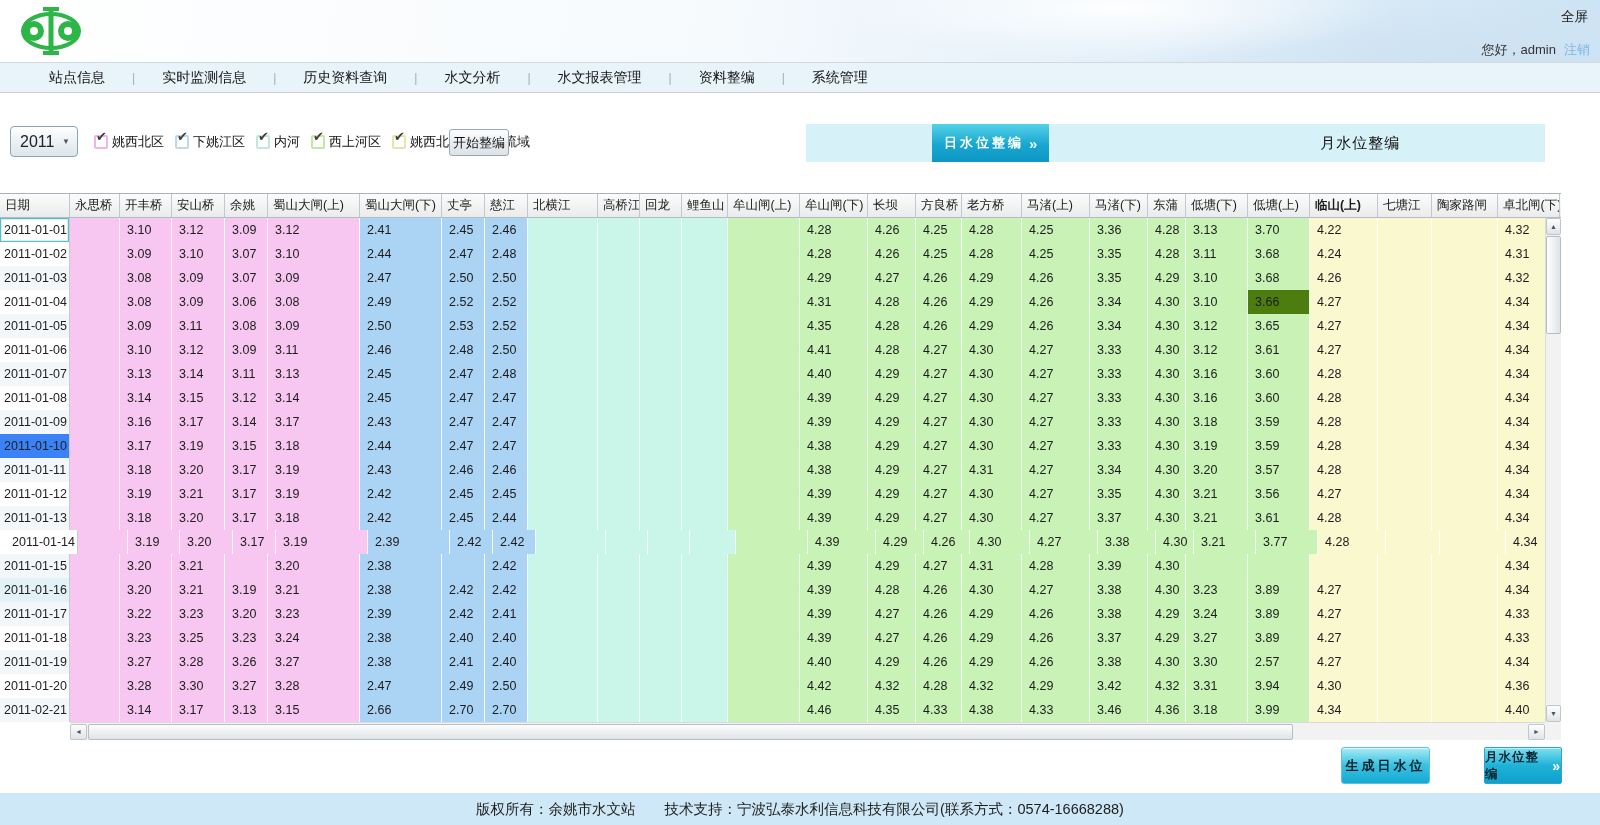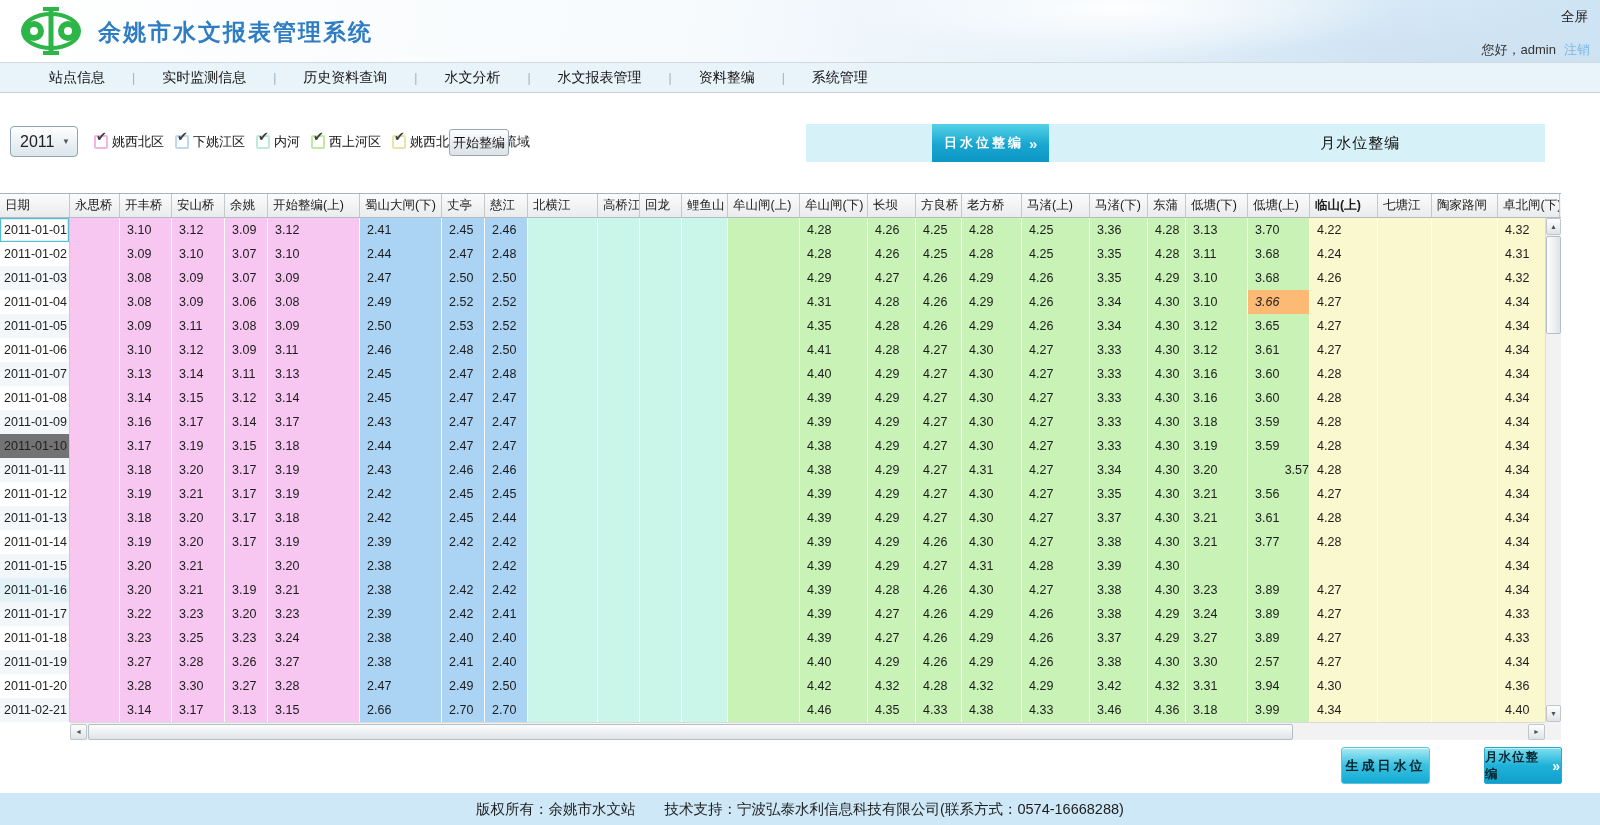--- a/index.html
+++ b/index.html
@@ -148,21 +148,20 @@
 
 <div class="topbar">
   <svg class="logo" width="74" height="52" viewBox="0 0 74 52">
     <ellipse cx="37" cy="26" rx="28" ry="17" fill="none" stroke="#2db547" stroke-width="4"></ellipse>
     <circle cx="20" cy="26" r="7" fill="none" stroke="#2db547" stroke-width="6"></circle>
     <circle cx="54" cy="26" r="7" fill="none" stroke="#2db547" stroke-width="6"></circle>
     <rect x="34.5" y="3" width="5" height="46" fill="#2db547"></rect>
     <rect x="29" y="2" width="16" height="4" fill="#2db547"></rect>
     <rect x="29" y="46" width="16" height="4" fill="#2db547"></rect>
   </svg>
-  <div class="app-title">余姚市水文报表管理系统</div>
   <div class="fullscreen">全屏</div>
   <div class="greet-wrap">
     <span class="greet">您好，admin</span><span class="logout">注销</span>
   </div>
 </div>
 
 <div class="navbar">
   <div id="nav-items" style="display:flex;align-items:center;">
       <span class="nav-item">站点信息</span>
       <span class="nav-sep">|</span>
@@ -236,21 +235,21 @@
   </div>
 </div>
 
 <div class="table">
   <div class="thead" id="thead-row">
       <div class="th" style="width: 70px;">日期</div>
       <div class="th" style="width: 50px;">永思桥</div>
       <div class="th" style="width: 52px;">开丰桥</div>
       <div class="th" style="width: 53px;">安山桥</div>
       <div class="th" style="width: 43px;">余姚</div>
-      <div class="th" style="width: 92px;">开始整编(上)</div>
+      <div class="th" style="width: 92px;">蜀山大闸(上)</div>
       <div class="th" style="width: 82px;">蜀山大闸(下)</div>
       <div class="th" style="width: 43px;">丈亭</div>
       <div class="th" style="width: 43px;">慈江</div>
       <div class="th" style="width: 70px;">北横江</div>
       <div class="th" style="width: 42px;">高桥江</div>
       <div class="th" style="width: 42px;">回龙</div>
       <div class="th" style="width: 46px;">鲤鱼山</div>
       <div class="th" style="width: 72px;">牟山闸(上)</div>
       <div class="th" style="width: 68px;">牟山闸(下)</div>
       <div class="th" style="width: 48px;">长坝</div>
@@ -370,21 +369,21 @@
         <div class="td" style="width: 46px; background: rgb(202, 246, 233);"></div>
         <div class="td" style="width: 72px; background: rgb(201, 243, 182);"></div>
         <div class="td" style="width: 68px; background: rgb(201, 243, 182);">4.31</div>
         <div class="td" style="width: 48px; background: rgb(201, 243, 182);">4.28</div>
         <div class="td" style="width: 46px; background: rgb(201, 243, 182);">4.26</div>
         <div class="td" style="width: 60px; background: rgb(201, 243, 182);">4.29</div>
         <div class="td" style="width: 68px; background: rgb(201, 243, 182);">4.26</div>
         <div class="td" style="width: 58px; background: rgb(201, 243, 182);">3.34</div>
         <div class="td" style="width: 38px; background: rgb(201, 243, 182);">4.30</div>
         <div class="td" style="width: 62px; background: rgb(201, 243, 182);">3.10</div>
-        <div class="td" style="width: 62px; background: #fdba74; font-style: italic;">3.66</div>
+        <div class="td" style="width: 62px; background: #4d7c0f;">3.66</div>
         <div class="td" style="width: 68px; background: rgb(250, 248, 207);">4.27</div>
         <div class="td" style="width: 54px; background: rgb(250, 248, 207);"></div>
         <div class="td" style="width: 66px; background: rgb(250, 248, 207);"></div>
         <div class="td" style="width: 62px; background: rgb(250, 248, 207);">4.34</div>
       </div>
       <div class="tr">
         <div class="td-date" style="background: rgb(244, 247, 249);">2011-01-05</div>
         <div class="td" style="width: 50px; background: rgb(247, 199, 241);"></div>
         <div class="td" style="width: 52px; background: rgb(247, 199, 241);">3.09</div>
         <div class="td" style="width: 53px; background: rgb(247, 199, 241);">3.11</div>
@@ -522,21 +521,21 @@
         <div class="td" style="width: 58px; background: rgb(201, 243, 182);">3.33</div>
         <div class="td" style="width: 38px; background: rgb(201, 243, 182);">4.30</div>
         <div class="td" style="width: 62px; background: rgb(201, 243, 182);">3.18</div>
         <div class="td" style="width: 62px; background: rgb(201, 243, 182);">3.59</div>
         <div class="td" style="width: 68px; background: rgb(250, 248, 207);">4.28</div>
         <div class="td" style="width: 54px; background: rgb(250, 248, 207);"></div>
         <div class="td" style="width: 66px; background: rgb(250, 248, 207);"></div>
         <div class="td" style="width: 62px; background: rgb(250, 248, 207);">4.34</div>
       </div>
       <div class="tr">
-        <div class="td-date" style="background: #737373;">2011-01-10</div>
+        <div class="td-date" style="background: #3b82f6;">2011-01-10</div>
         <div class="td" style="width: 50px; background: rgb(247, 199, 241);"></div>
         <div class="td" style="width: 52px; background: rgb(247, 199, 241);">3.17</div>
         <div class="td" style="width: 53px; background: rgb(247, 199, 241);">3.19</div>
         <div class="td" style="width: 43px; background: rgb(247, 199, 241);">3.15</div>
         <div class="td" style="width: 92px; background: rgb(247, 199, 241);">3.18</div>
         <div class="td" style="width: 82px; background: rgb(171, 211, 243);">2.44</div>
         <div class="td" style="width: 43px; background: rgb(171, 211, 243);">2.47</div>
         <div class="td" style="width: 43px; background: rgb(171, 211, 243);">2.47</div>
         <div class="td" style="width: 70px; background: rgb(202, 246, 233);"></div>
         <div class="td" style="width: 42px; background: rgb(202, 246, 233);"></div>
@@ -573,21 +572,21 @@
         <div class="td" style="width: 46px; background: rgb(202, 246, 233);"></div>
         <div class="td" style="width: 72px; background: rgb(201, 243, 182);"></div>
         <div class="td" style="width: 68px; background: rgb(201, 243, 182);">4.38</div>
         <div class="td" style="width: 48px; background: rgb(201, 243, 182);">4.29</div>
         <div class="td" style="width: 46px; background: rgb(201, 243, 182);">4.27</div>
         <div class="td" style="width: 60px; background: rgb(201, 243, 182);">4.31</div>
         <div class="td" style="width: 68px; background: rgb(201, 243, 182);">4.27</div>
         <div class="td" style="width: 58px; background: rgb(201, 243, 182);">3.34</div>
         <div class="td" style="width: 38px; background: rgb(201, 243, 182);">4.30</div>
         <div class="td" style="width: 62px; background: rgb(201, 243, 182);">3.20</div>
-        <div class="td" style="width: 62px; background: rgb(201, 243, 182); text-align: right;">3.57</div>
+        <div class="td" style="width: 62px; background: rgb(201, 243, 182);">3.57</div>
         <div class="td" style="width: 68px; background: rgb(250, 248, 207);">4.28</div>
         <div class="td" style="width: 54px; background: rgb(250, 248, 207);"></div>
         <div class="td" style="width: 66px; background: rgb(250, 248, 207);"></div>
         <div class="td" style="width: 62px; background: rgb(250, 248, 207);">4.34</div>
       </div>
       <div class="tr">
         <div class="td-date" style="background: rgb(255, 255, 255);">2011-01-12</div>
         <div class="td" style="width: 50px; background: rgb(247, 199, 241);"></div>
         <div class="td" style="width: 52px; background: rgb(247, 199, 241);">3.19</div>
         <div class="td" style="width: 53px; background: rgb(247, 199, 241);">3.21</div>
@@ -638,21 +637,21 @@
         <div class="td" style="width: 58px; background: rgb(201, 243, 182);">3.37</div>
         <div class="td" style="width: 38px; background: rgb(201, 243, 182);">4.30</div>
         <div class="td" style="width: 62px; background: rgb(201, 243, 182);">3.21</div>
         <div class="td" style="width: 62px; background: rgb(201, 243, 182);">3.61</div>
         <div class="td" style="width: 68px; background: rgb(250, 248, 207);">4.28</div>
         <div class="td" style="width: 54px; background: rgb(250, 248, 207);"></div>
         <div class="td" style="width: 66px; background: rgb(250, 248, 207);"></div>
         <div class="td" style="width: 62px; background: rgb(250, 248, 207);">4.34</div>
       </div>
       <div class="tr">
-        <div class="td-date" style="background: rgb(255, 255, 255);">2011-01-14</div>
+        <div class="td-date" style="background: rgb(255, 255, 255); margin-left: 8px;">2011-01-14</div>
         <div class="td" style="width: 50px; background: rgb(247, 199, 241);"></div>
         <div class="td" style="width: 52px; background: rgb(247, 199, 241);">3.19</div>
         <div class="td" style="width: 53px; background: rgb(247, 199, 241);">3.20</div>
         <div class="td" style="width: 43px; background: rgb(247, 199, 241);">3.17</div>
         <div class="td" style="width: 92px; background: rgb(247, 199, 241);">3.19</div>
         <div class="td" style="width: 82px; background: rgb(171, 211, 243);">2.39</div>
         <div class="td" style="width: 43px; background: rgb(171, 211, 243);">2.42</div>
         <div class="td" style="width: 43px; background: rgb(171, 211, 243);">2.42</div>
         <div class="td" style="width: 70px; background: rgb(202, 246, 233);"></div>
         <div class="td" style="width: 42px; background: rgb(202, 246, 233);"></div>

